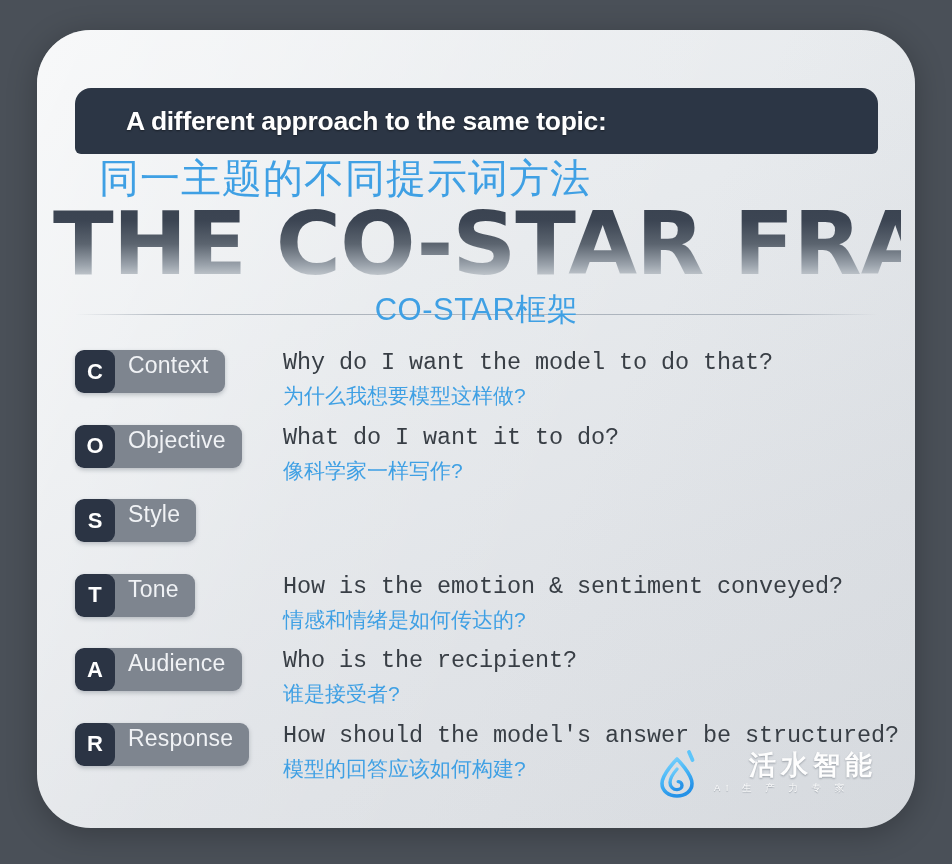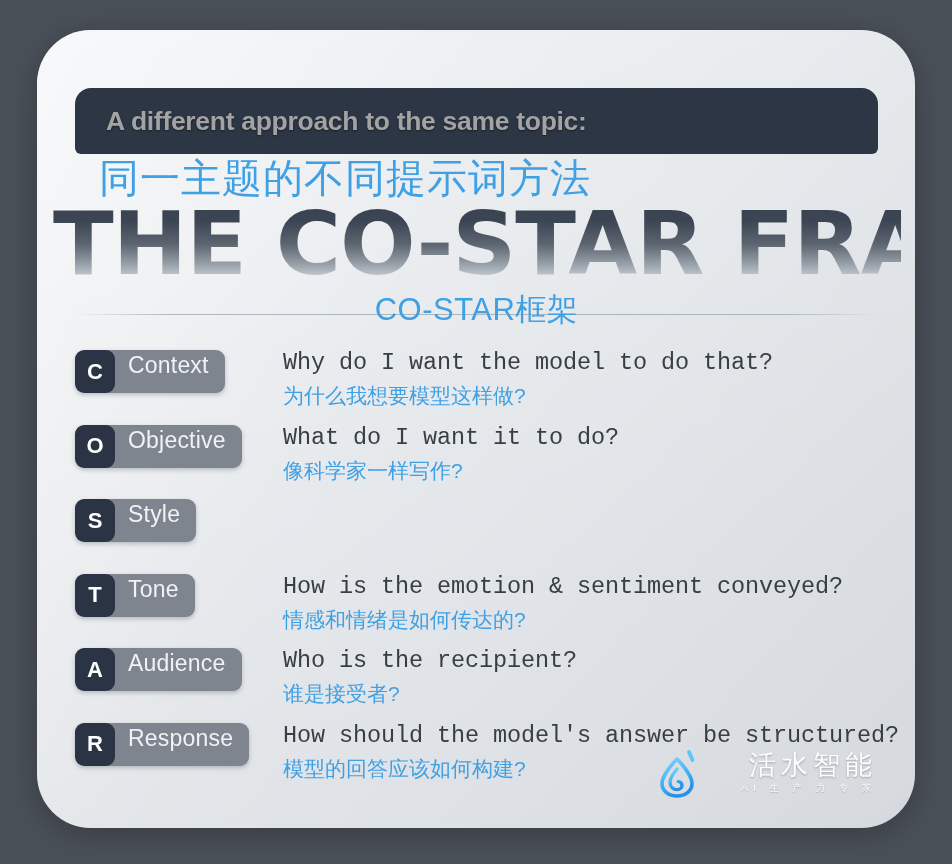--- a/index.html
+++ b/index.html
@@ -52,25 +52,26 @@
     position: relative;
     width: 803px;
     height: 66px;
     background: #2c3645;
     border-radius: 16px 16px 6px 6px;
     display: flex;
     align-items: center;
     padding-left: 31px;
   }
   #banner-text {
-    color: #a3a3a3;
+    color: #ffffff;
     font-size: 26.5px;
     font-weight: bold;
     letter-spacing: -0.3px;
     text-shadow: 0 1px 2px rgba(0,0,0,0.45);
+    margin-left: 20px;
   }
 
   
   #banner-cn {
     position: relative;
     margin-top: 4px;
     margin-left: 24px;
     color: #3fa0e4;
     font-size: 40px;
     font-weight: 500;
@@ -217,33 +218,32 @@
     align-items: center;
     gap: 12px;
     z-index: 3;
     opacity: 0.96;
   }
   #logo-drop { flex: 0 0 auto; display: block; }
   #logo-text { display: flex; flex-direction: column; justify-content: center; }
   #logo-name {
     color: #ffffff;
     font-size: 27px;
-    font-weight: normal;
+    font-weight: bold;
     letter-spacing: 5px;
     line-height: 30px;
     text-shadow: 0 1px 2px rgba(70,80,92,0.45);
     margin-left: 35px;
   }
   #logo-tag {
     color: #ffffff;
     font-size: 9.5px;
     letter-spacing: 5.5px;
     line-height: 16px;
     text-shadow: 0 1px 1px rgba(70,80,92,0.4);
-    text-align: right;
   }
 </style>
 </head>
 <body>
 
 <div id="card">
   <div id="inner">
 
     <div id="banner">
       <span id="banner-text">A different approach to the same topic:</span>

